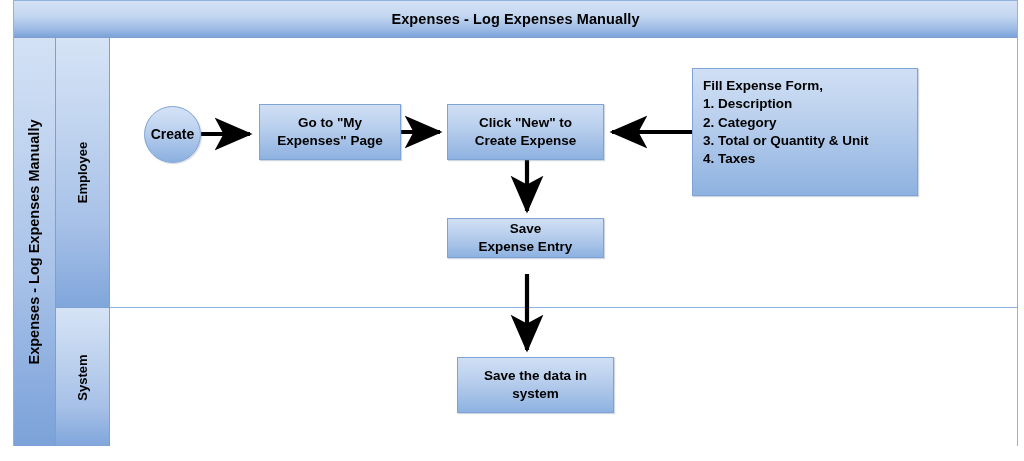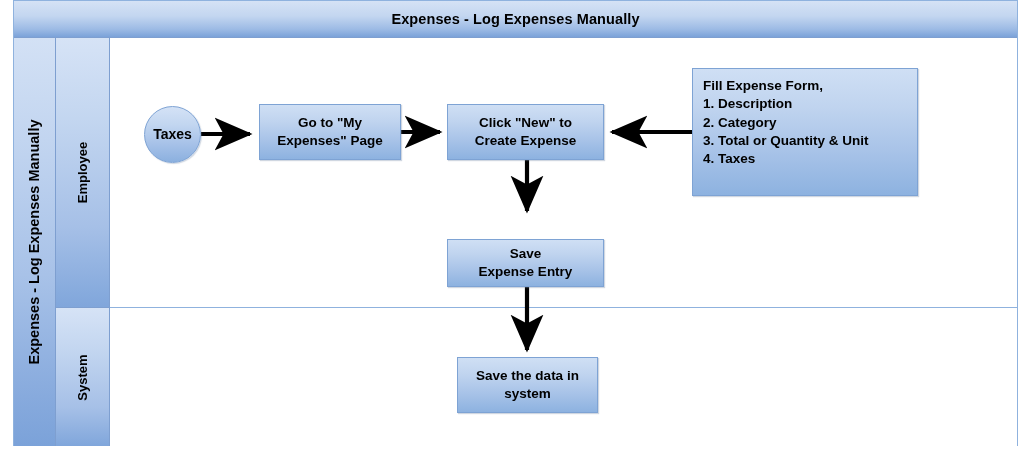--- a/index.html
+++ b/index.html
@@ -142,22 +142,22 @@
     justify-content: flex-start;
     text-align: left;
     padding: 8px 0 0 10px;
     line-height: 1.36;
   }
 
   #node-start      { left: 144px; top: 106px; width: 57px;  height: 57px; font-size: 14px; }
   #node-goto       { left: 259px; top: 104px; width: 142px; height: 56px; }
   #node-click      { left: 447px; top: 104px; width: 157px; height: 56px; }
   #node-fillform   { left: 692px; top: 68px;  width: 226px; height: 128px; }
-  #node-saveentry  { left: 447px; top: 218px; width: 157px; height: 48px; margin-top: 21px; }
-  #node-savesystem { left: 457px; top: 357px; width: 141px; height: 56px; }
+  #node-saveentry  { left: 447px; top: 218px; width: 157px; height: 40px; }
+  #node-savesystem { left: 457px; top: 357px; width: 157px; height: 56px; }
 
   
   #connectors {
     position: absolute;
     left: 0;
     top: 0;
     width: 1024px;
     height: 461px;
     pointer-events: none;
   }
@@ -205,21 +205,21 @@
     </g>
     <g>
       <line x1="527" y1="160" x2="527" y2="211" stroke="#000000" stroke-width="4.2" marker-end="url(#arrowR)"></line>
     </g>
     <g>
       <line x1="527" y1="274" x2="527" y2="350" stroke="#000000" stroke-width="4.2" marker-end="url(#arrowR)"></line>
     </g>
   </svg>
 
   <div class="node circle" id="node-start">
-    <span>Taxes</span>
+    <span>Create</span>
   </div>
 
   <div class="node" id="node-goto">
     <span>Go to "My<br>Expenses" Page</span>
   </div>
 
   <div class="node" id="node-click">
     <span>Click "New" to<br>Create Expense</span>
   </div>
 

